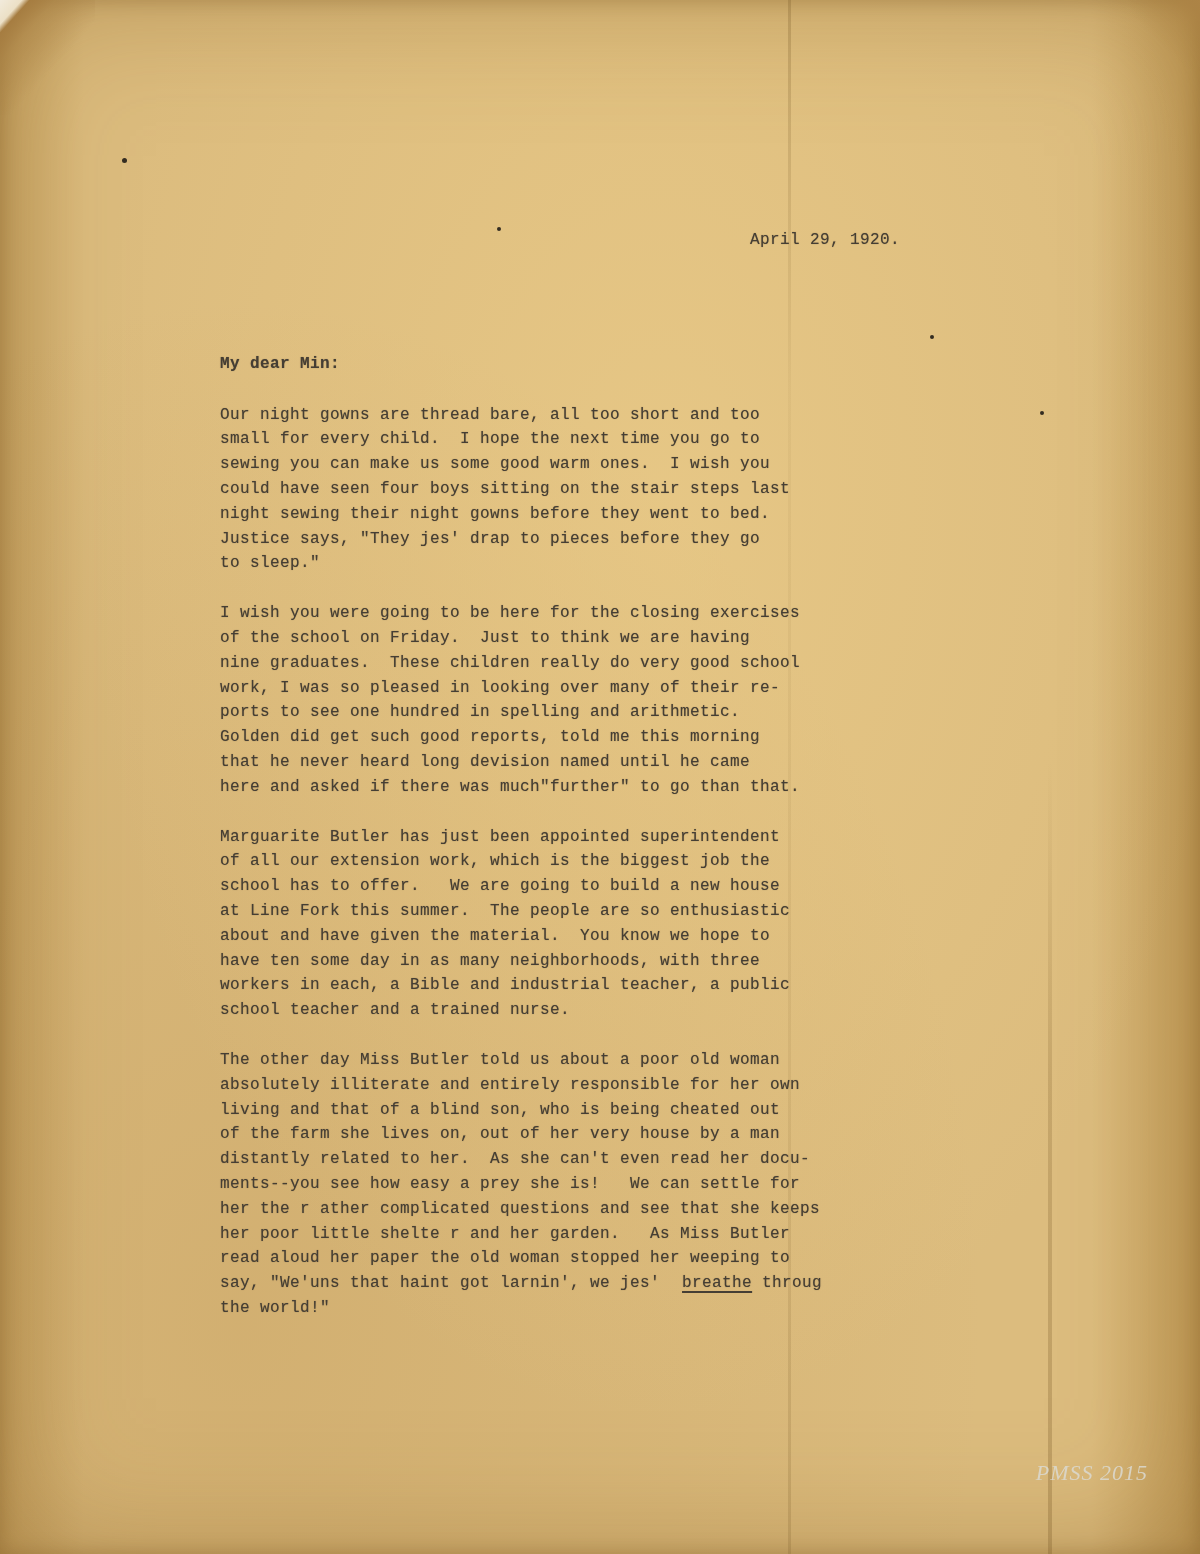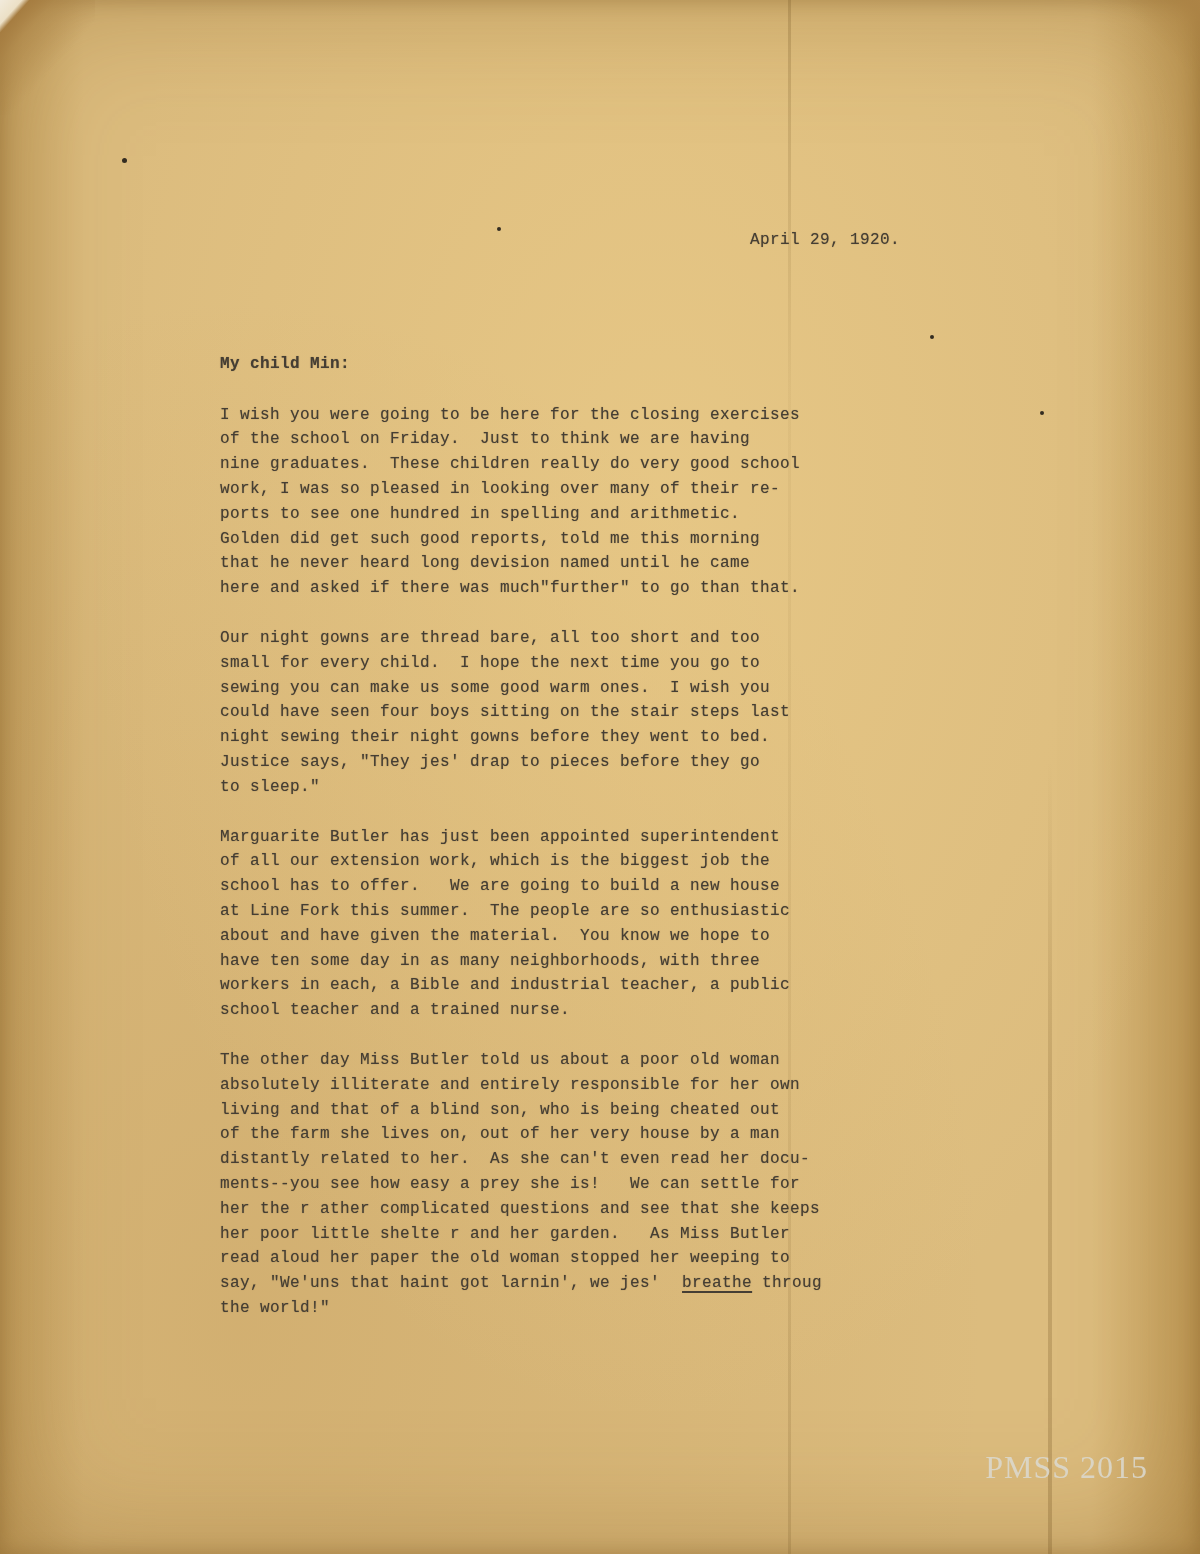--- a/index.html
+++ b/index.html
@@ -93,59 +93,60 @@
     text-decoration: underline;
     text-decoration-thickness: 2px;
     text-underline-offset: 4px;
     margin-left: 12px;
   }
   .watermark {
     position: absolute;
     right: 52px;
     bottom: 68px;
     font-family: "Liberation Serif", "DejaVu Serif", serif;
-    font-size: 32px;
+    font-size: 22px;
     color: rgba(219,216,206,0.88);
     letter-spacing: 1px;
+    font-style: italic;
   }
 </style>
 </head>
 <body>
 
 <div class="paper">
 
   <div class="corner-tear-tl"></div>
   <div class="corner-fold-tr"></div>
   <div class="crease-vertical" style="left:788px;"></div>
   <div class="crease-right"></div>
 
   <div class="speck" style="left:122px; top:158px; width:5px; height:5px;"></div>
   <div class="speck" style="left:497px; top:227px; width:4px; height:4px;"></div>
   <div class="speck" style="left:930px; top:335px; width:4px; height:4px;"></div>
   <div class="speck" style="left:1040px; top:411px; width:4px; height:4px;"></div>
 
   <div class="letter-text">
     <div class="date-line">April 29, 1920.</div>
-    <div class="salutation">My child Min:</div>
+    <div class="salutation">My dear Min:</div>
 
+    <div class="paragraph">Our night gowns are thread bare, all too short and too
+small for every child.  I hope the next time you go to
+sewing you can make us some good warm ones.  I wish you
+could have seen four boys sitting on the stair steps last
+night sewing their night gowns before they went to bed.
+Justice says, "They jes' drap to pieces before they go
+to sleep."</div>
     <div class="paragraph">I wish you were going to be here for the closing exercises
 of the school on Friday.  Just to think we are having
 nine graduates.  These children really do very good school
 work, I was so pleased in looking over many of their re-
 ports to see one hundred in spelling and arithmetic.
 Golden did get such good reports, told me this morning
 that he never heard long devision named until he came
 here and asked if there was much"further" to go than that.</div>
-    <div class="paragraph">Our night gowns are thread bare, all too short and too
-small for every child.  I hope the next time you go to
-sewing you can make us some good warm ones.  I wish you
-could have seen four boys sitting on the stair steps last
-night sewing their night gowns before they went to bed.
-Justice says, "They jes' drap to pieces before they go
-to sleep."</div>
     <div class="paragraph">Marguarite Butler has just been appointed superintendent
 of all our extension work, which is the biggest job the
 school has to offer.   We are going to build a new house
 at Line Fork this summer.  The people are so enthusiastic
 about and have given the material.  You know we hope to
 have ten some day in as many neighborhoods, with three
 workers in each, a Bible and industrial teacher, a public
 school teacher and a trained nurse.</div>
 
     <div class="paragraph"><span>The other day Miss Butler told us about a poor old woman

